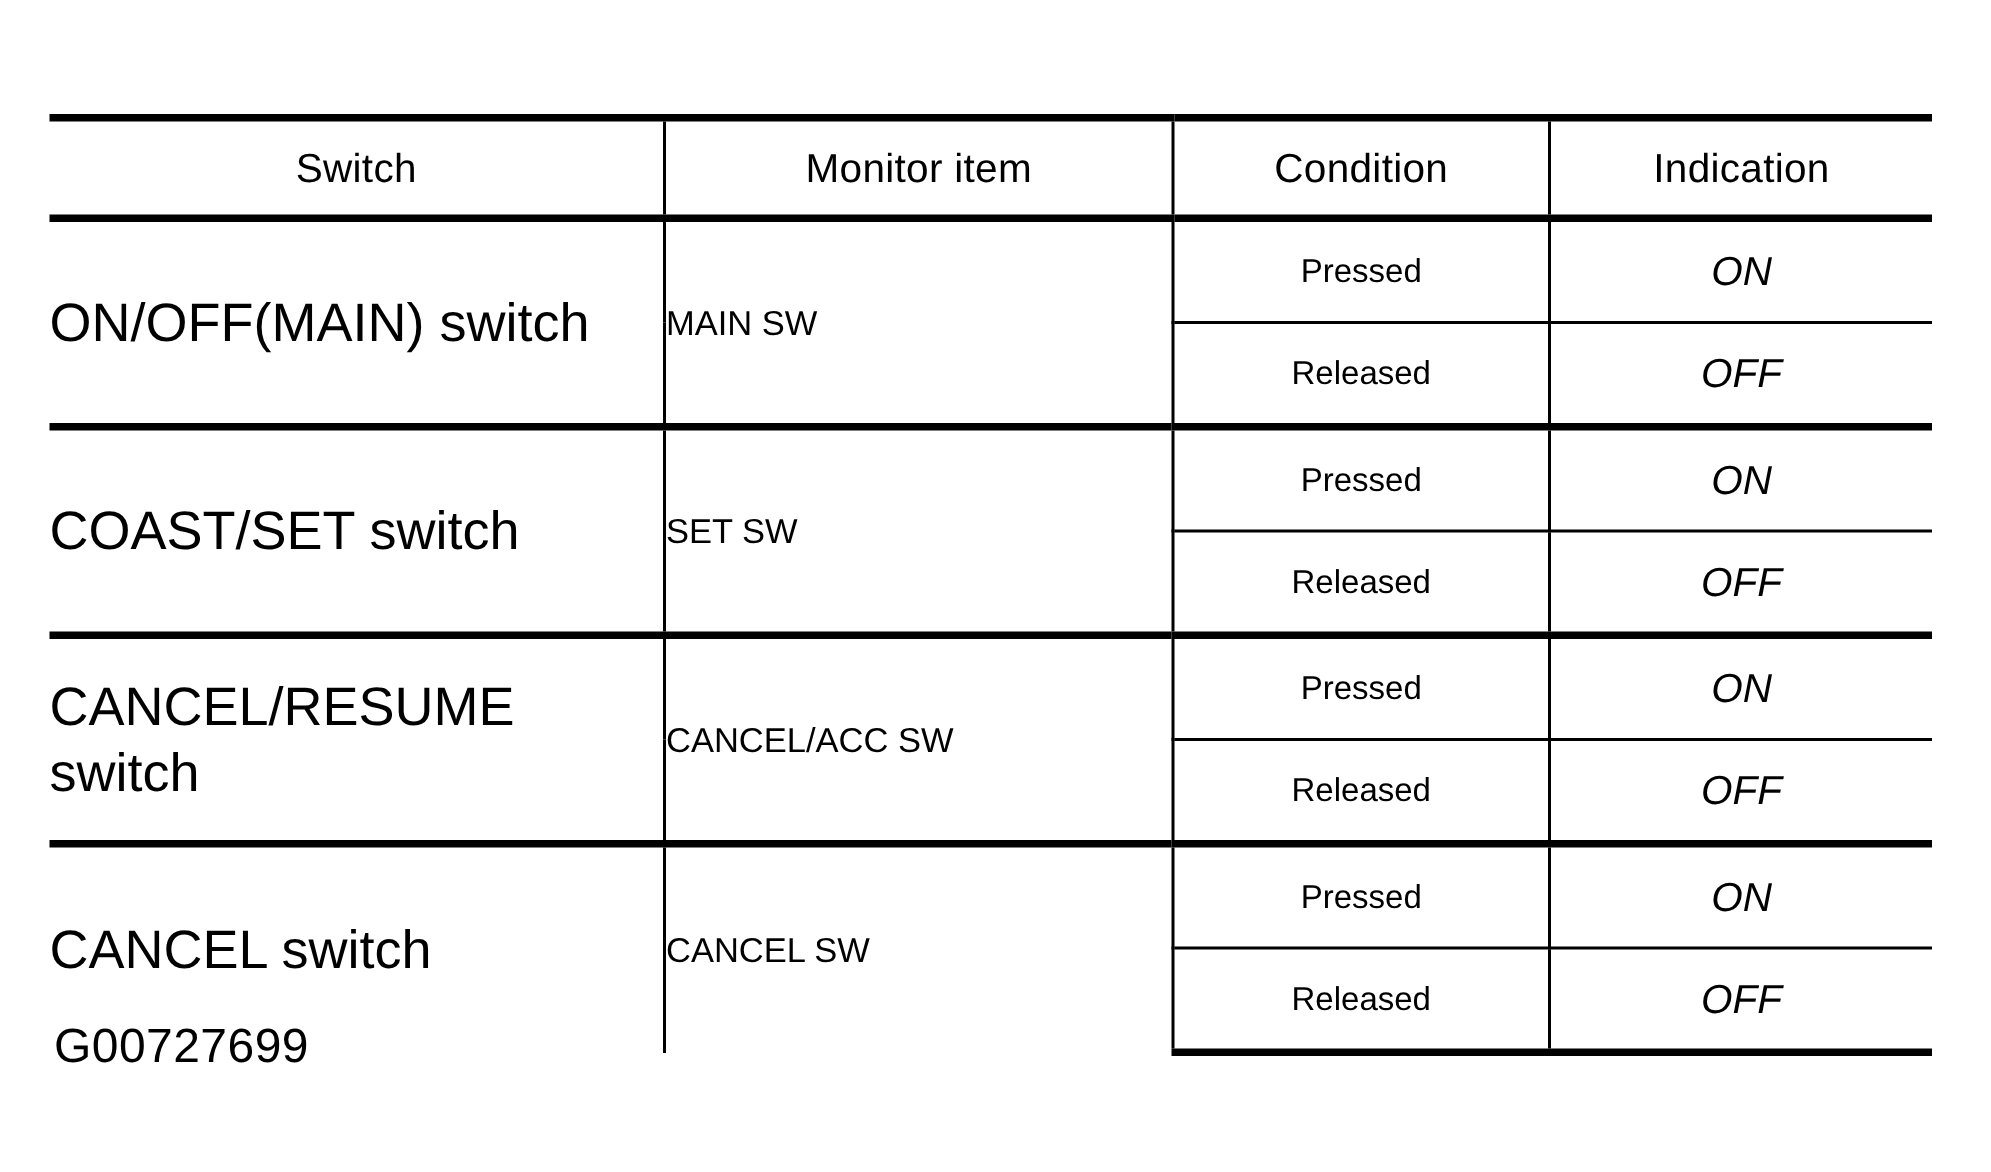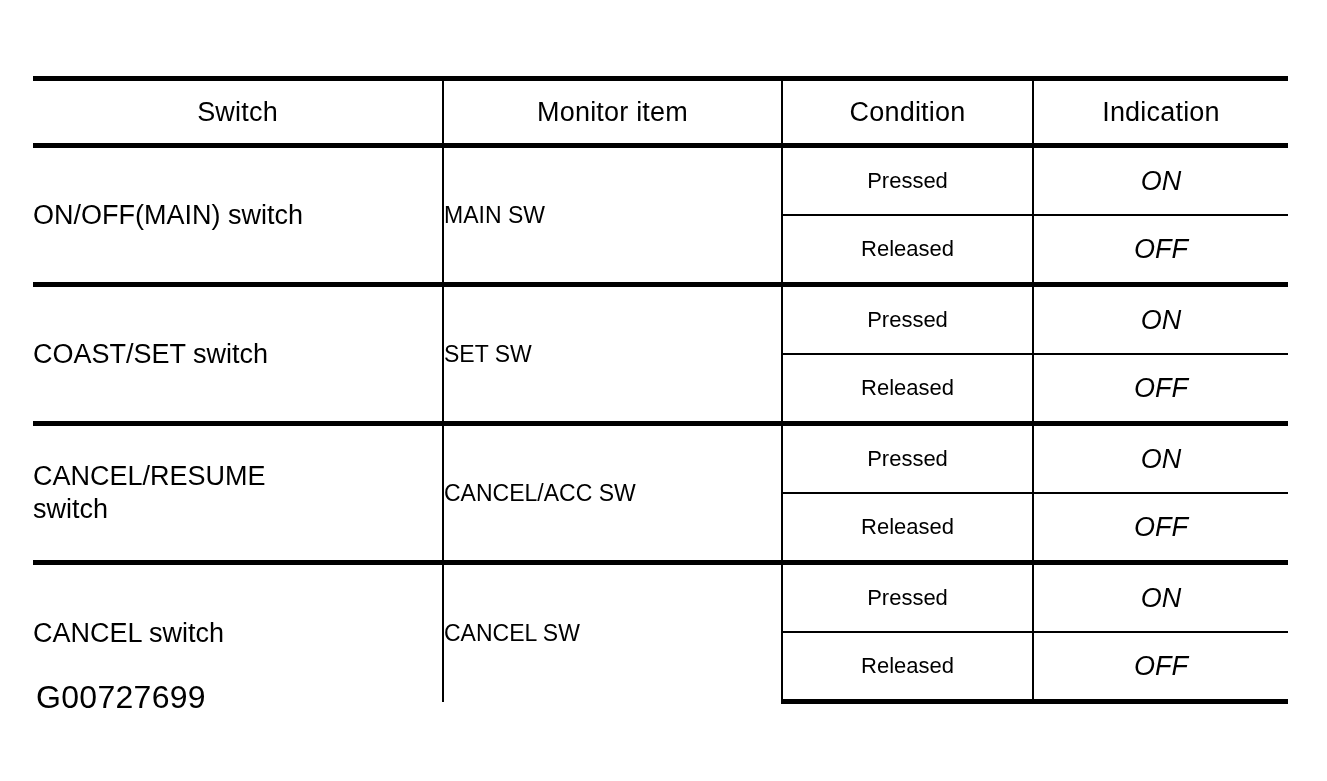--- a/index.html
+++ b/index.html
@@ -63,21 +63,21 @@
     text-align: center;
     font-size: 27px;
     letter-spacing: 0.2px;
   }
 
   
   .switch-cell {
     height: 66px;
     text-align: left;
     padding-left: 30px;
-    font-size: 27px;
+    font-size: 36px;
     line-height: 1.22;
   }
   .monitor-cell {
     text-align: left;
     padding-left: 26px;
     font-size: 23px;
     line-height: 1.22;
   }
   .cond-cell {
     height: 66px;

